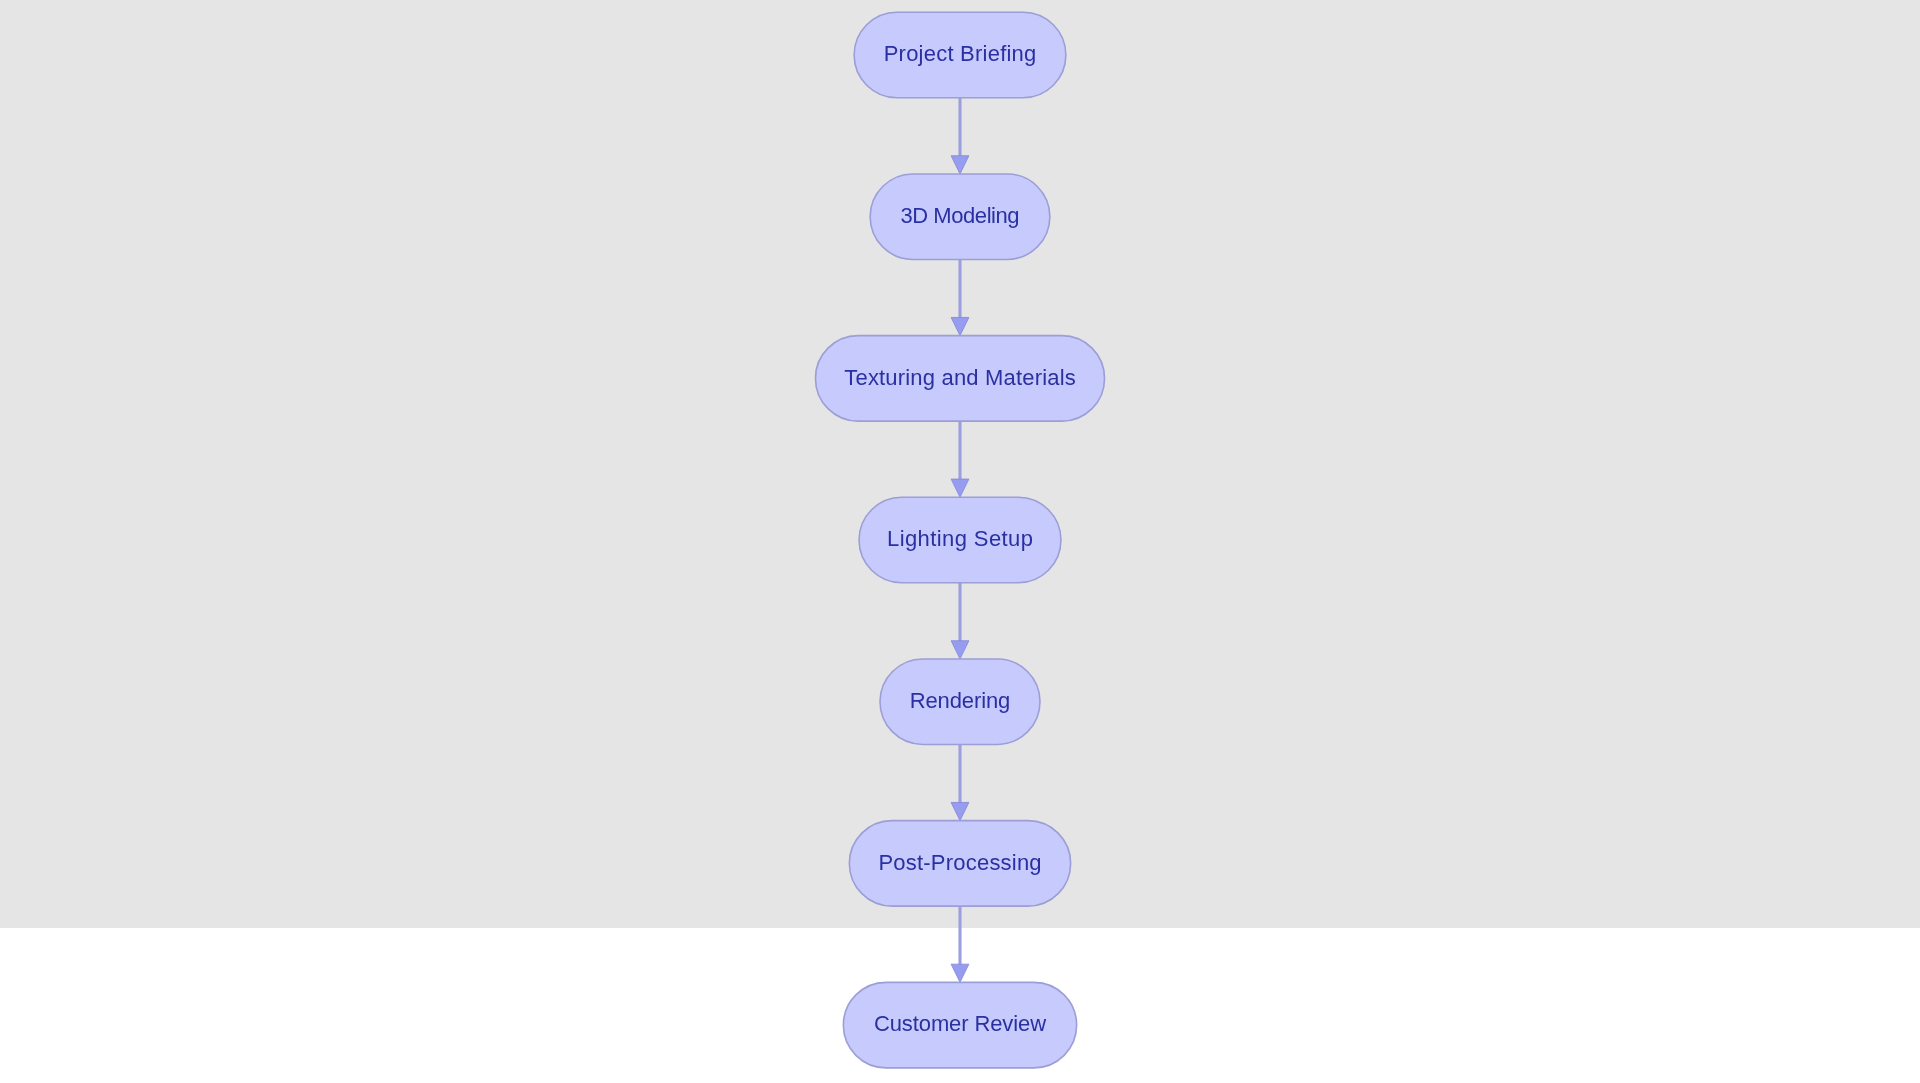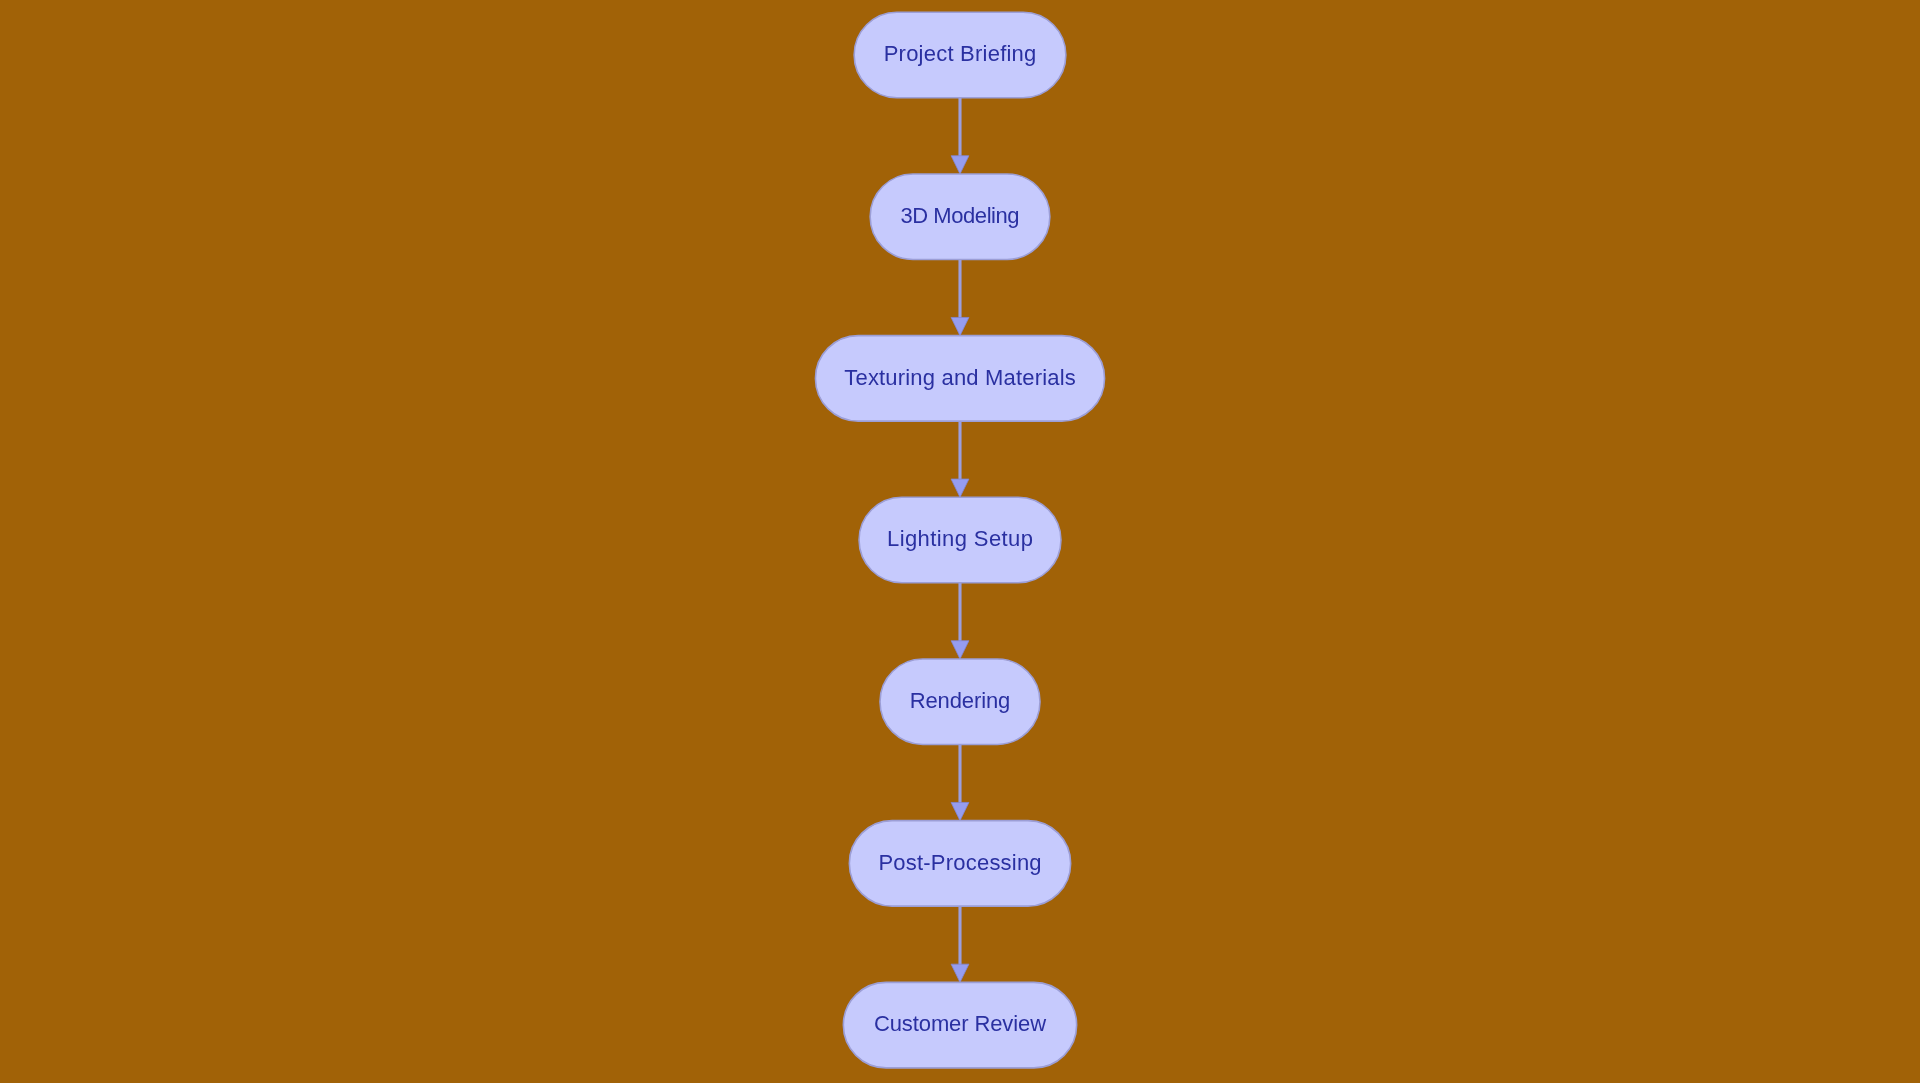--- a/index.html
+++ b/index.html
@@ -7,22 +7,22 @@
     margin: 0;
     padding: 0;
     width: 1920px;
     height: 1083px;
     background: #ffffff;
     overflow: hidden;
   }
   #flowchart-root {
     position: relative;
     width: 1920px;
-    height: 1083px;
-    background: #a16207;
+    height: 928px;
+    background: #e5e5e5;
   }
   svg.diagram {
     display: block;
     width: 1920px;
     height: 1083px;
   }
   .node-label {
     font-family: "Liberation Sans", sans-serif;
     font-size: 22px;
     dominant-baseline: middle;

